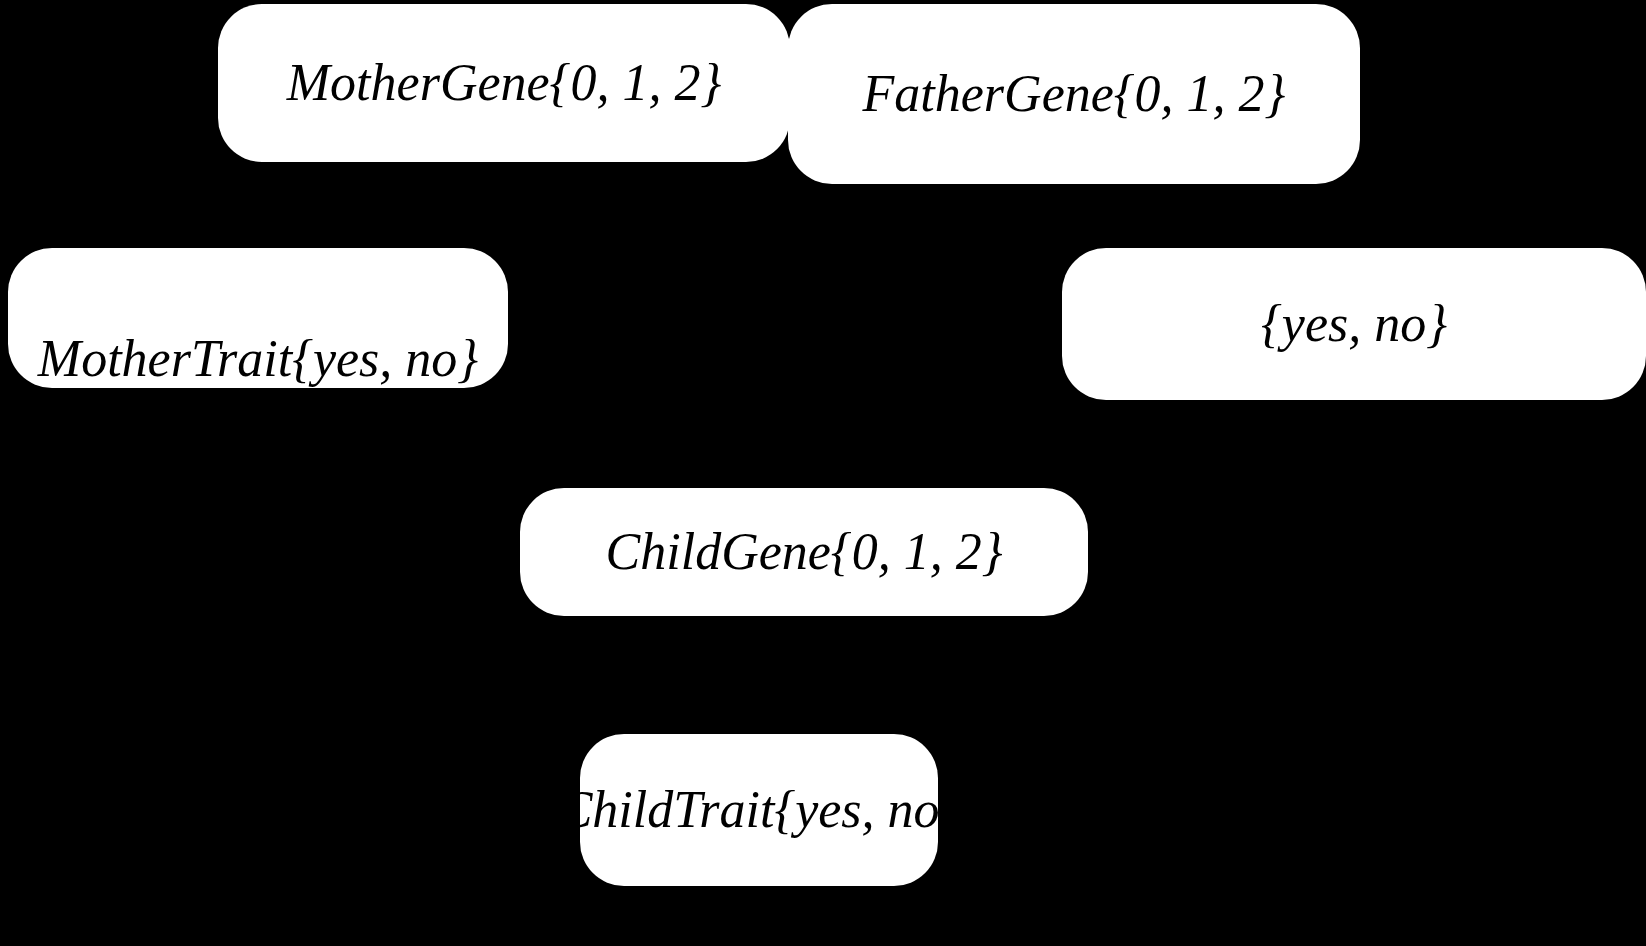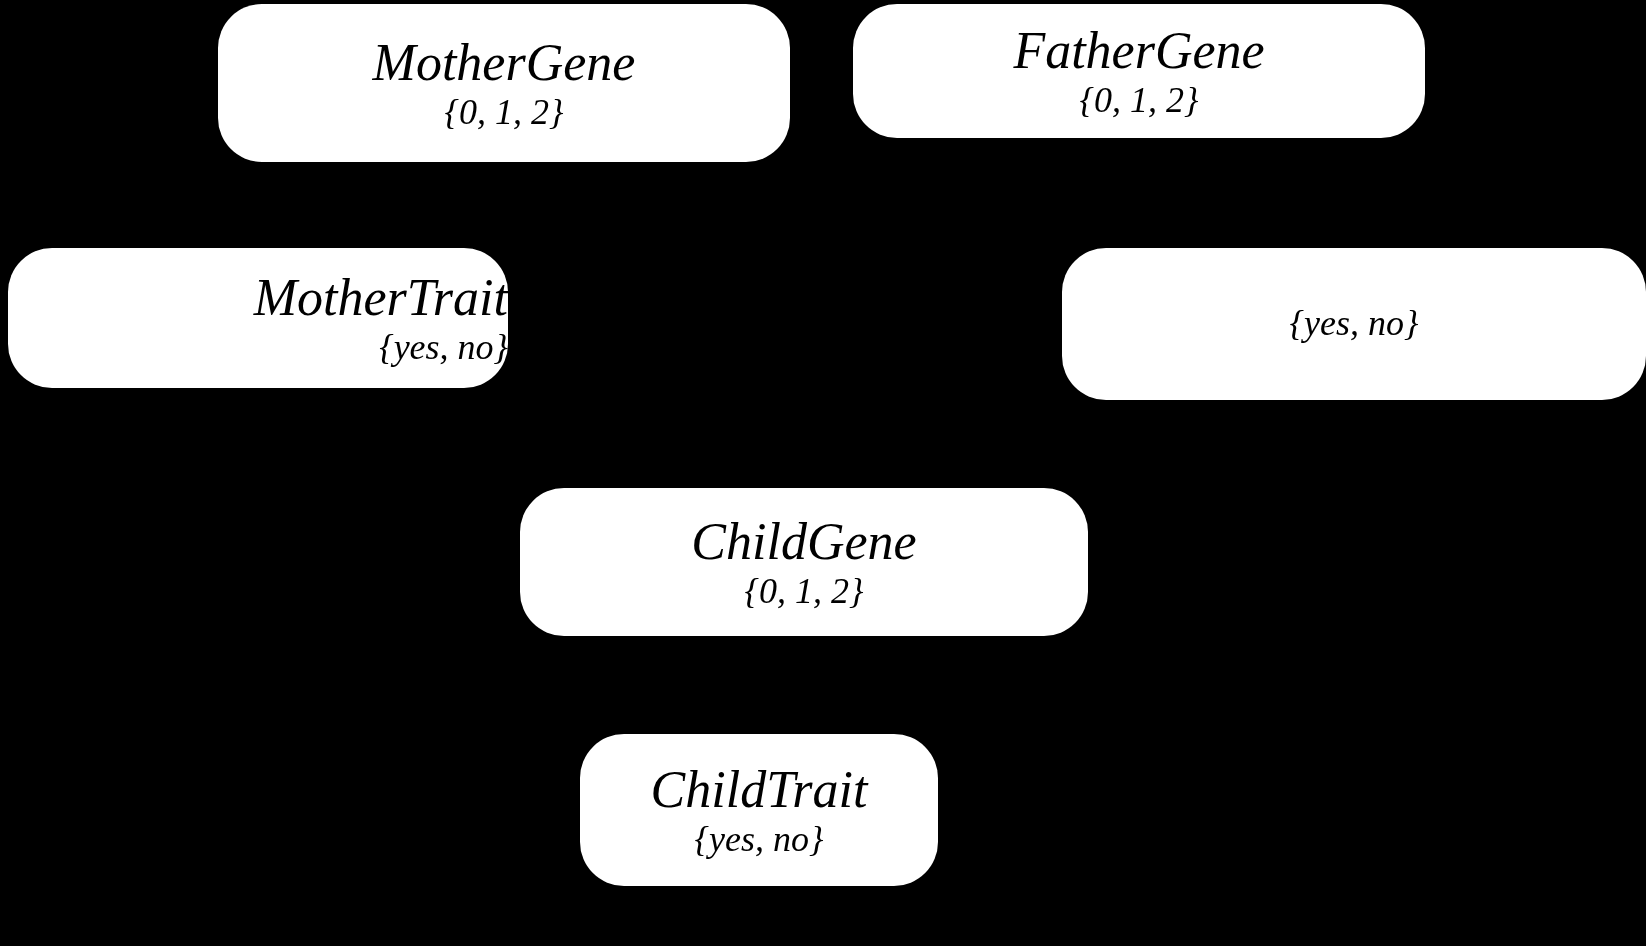--- a/index.html
+++ b/index.html
@@ -13,46 +13,46 @@
     width: 1646px;
     height: 946px;
     background: #000000;
     overflow: hidden;
   }
   .node {
     position: absolute;
     background: #ffffff;
     border-radius: 44px;
     display: flex;
-    flex-direction: column;
+    flex-direction: row;
     align-items: center;
     justify-content: center;
     box-sizing: border-box;
     color: #000000;
     font-family: "Liberation Serif", "DejaVu Serif", serif;
     font-style: italic;
     line-height: 1.14;
     text-align: center;
     -webkit-font-smoothing: antialiased;
   }
   .node .node-name {
     font-size: 52px;
     white-space: nowrap;
   }
   .node .node-domain {
-    font-size: 36px;
+    font-size: 52px;
     white-space: nowrap;
   }
 
   
   #node-mother-gene  { left: 218px;  top: 4px;   width: 572px; height: 158px; }
-  #node-father-gene  { left: 853px;  top: 4px;   width: 572px; height: 134px; }
+  #node-father-gene  { left: 788px;  top: 4px;   width: 572px; height: 180px; }
   #node-mother-trait { left: 8px;    top: 248px; width: 500px; height: 140px; align-items: flex-end; }
   #node-father-trait { left: 1062px; top: 248px; width: 584px; height: 152px; }
-  #node-child-gene   { left: 520px;  top: 488px; width: 568px; height: 148px; }
+  #node-child-gene   { left: 520px;  top: 488px; width: 568px; height: 128px; }
   #node-child-trait  { left: 580px;  top: 734px; width: 358px; height: 152px; }
 </style>
 </head>
 <body>
 
 <div id="canvas">
 
   <div class="node" id="node-mother-gene">
     <span class="node-name">MotherGene</span>
     <span class="node-domain">{0, 1, 2}</span>

